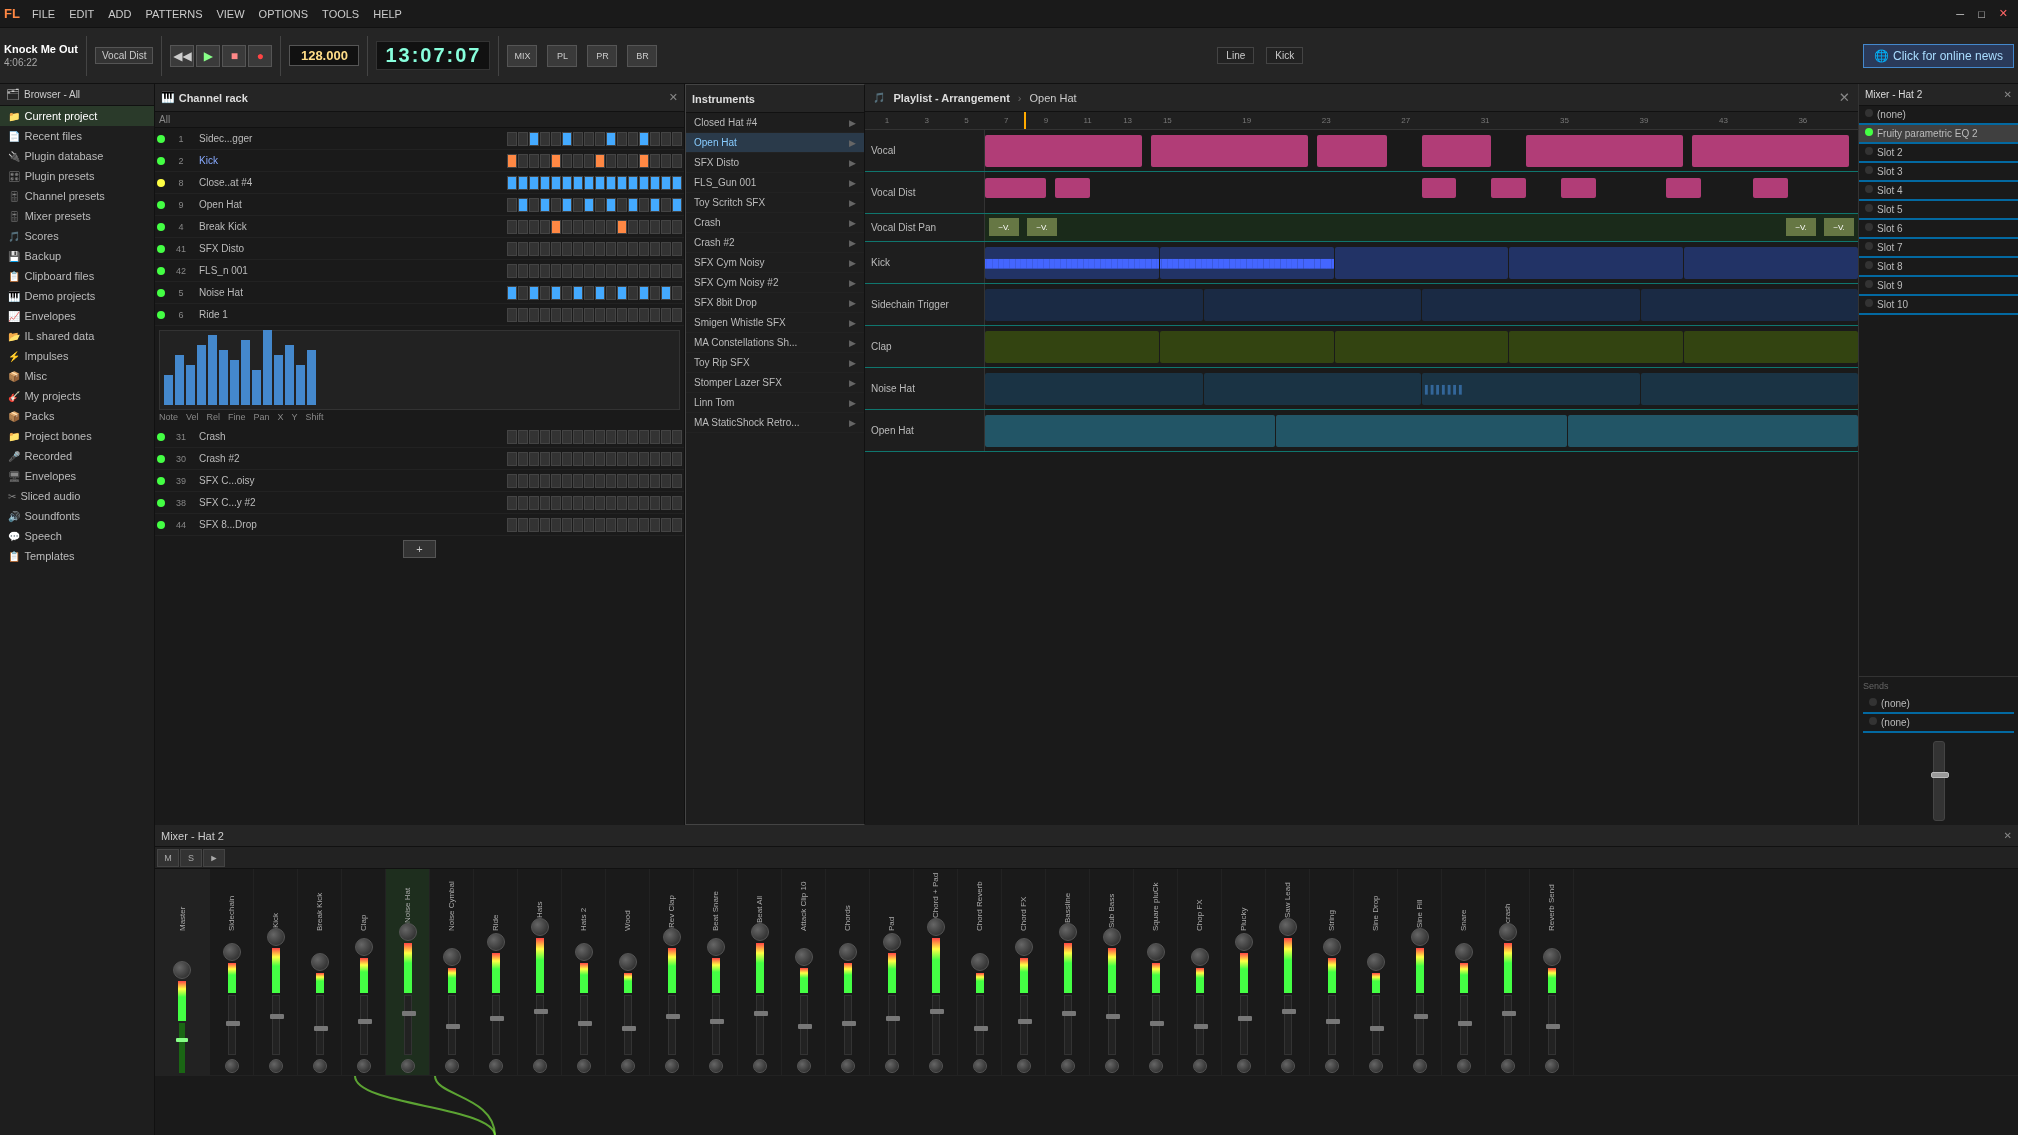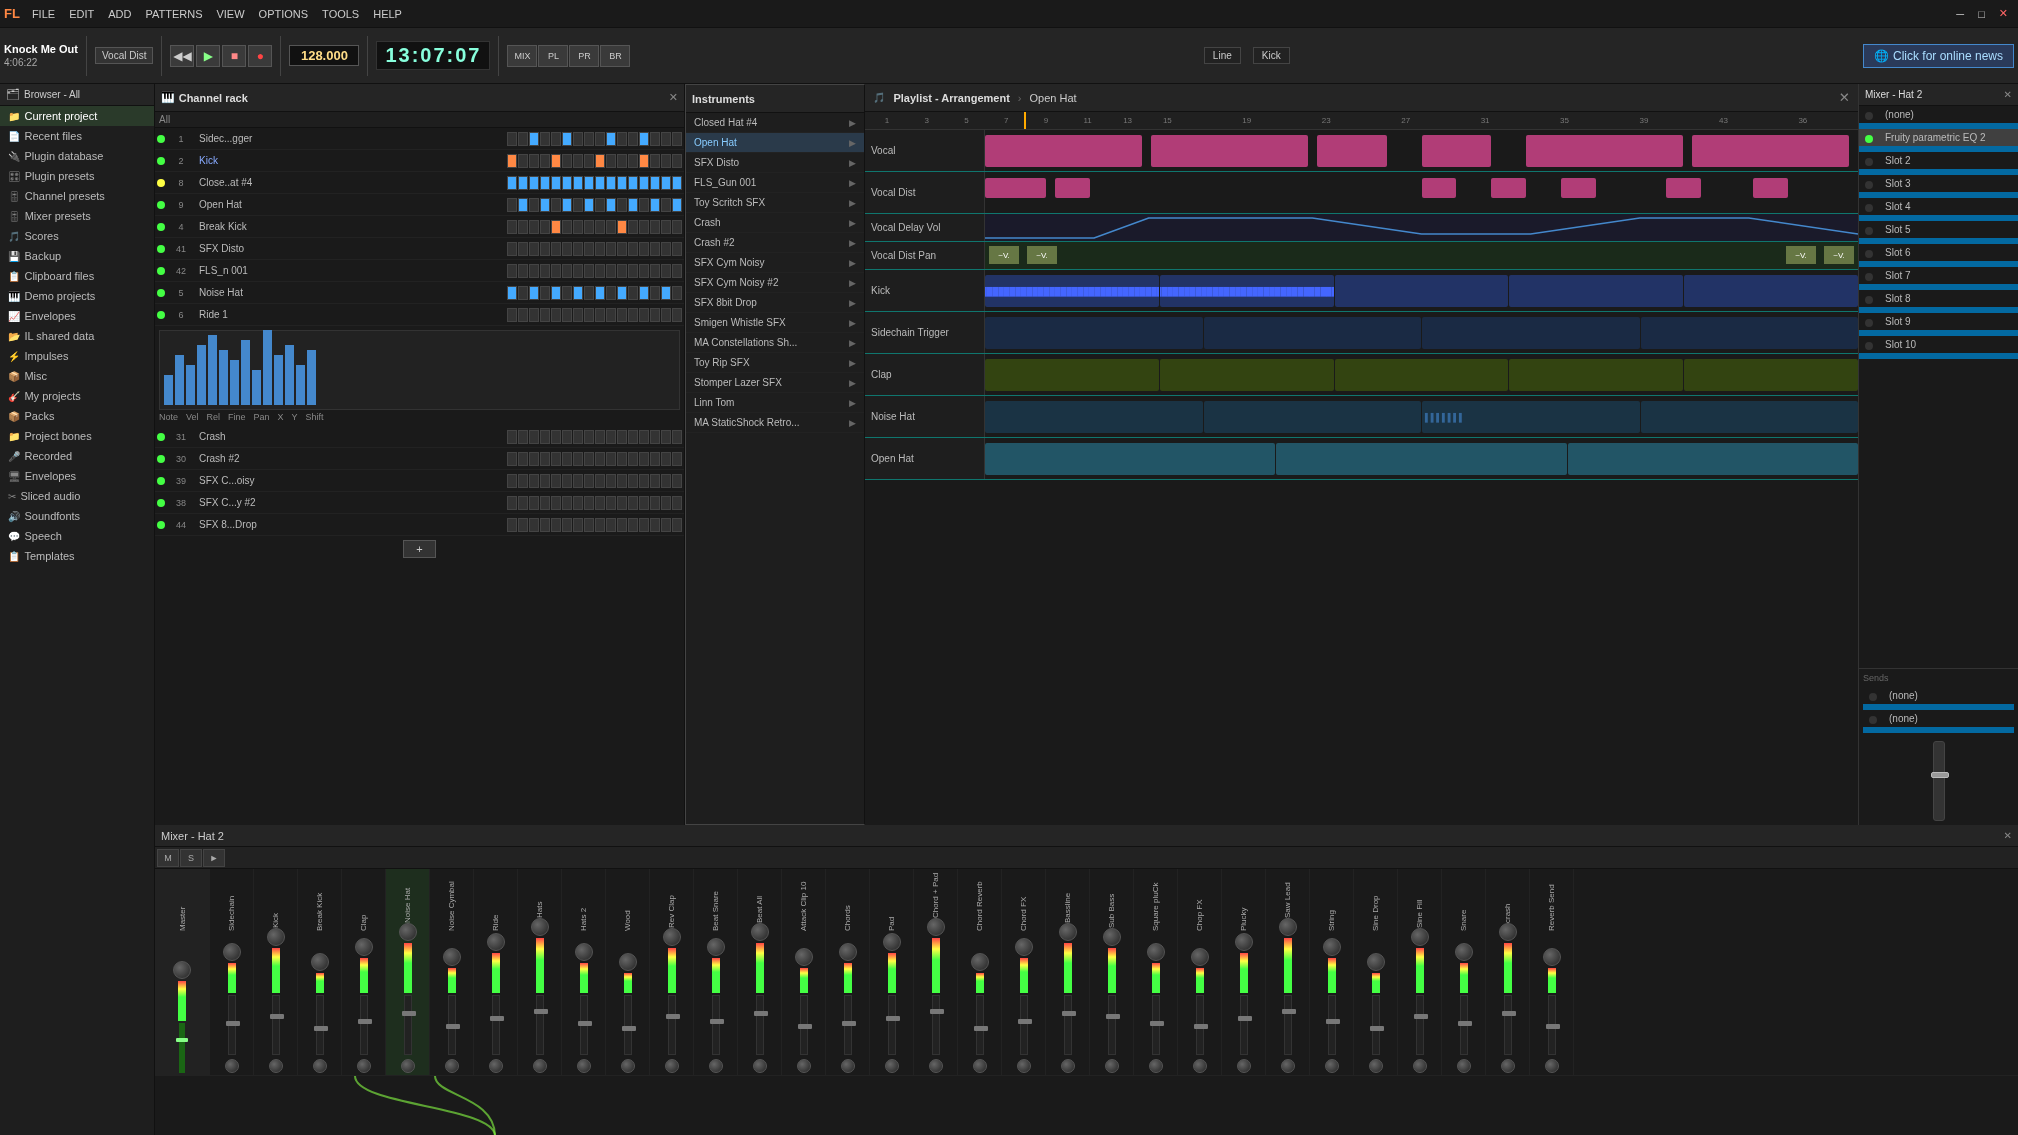--- a/index.html
+++ b/index.html
@@ -355,25 +355,25 @@
       align-items: center;
       padding: 0 6px;
       border-bottom: 1px solid #111;
       font-size: 10px;
       color: #ddd;
     }
     .fx-slot {
       padding: 3px 6px;
       font-size: 10px;
       color: #bbb;
-      border-bottom: 6px solid #0369a1;
+      border-bottom: 2px solid #0369a1;
       cursor: pointer;
       display: flex;
-      align-items: flex-end;
-      gap: 12px;
+      align-items: flex-start;
+      gap: 4px;
     }
     .fx-slot .fx-led {
       width: 8px; height: 8px;
       border-radius: 50%;
       background: #44ff44;
     }
 
     
     ::-webkit-scrollbar { width: 6px; height: 6px; }
     ::-webkit-scrollbar-track { background: #111; }
@@ -450,21 +450,21 @@
     <button class="transport-btn stop">■</button>
     <button class="transport-btn record">●</button>
   </div>
 
   <div class="toolbar-sep"></div>
   <div class="bpm-display">128.000</div>
   <div class="toolbar-sep"></div>
   <div class="time-display">13:07:07</div>
   <div class="toolbar-sep"></div>
 
-  <div style="display:flex;gap:1px;align-items:center;">
+  <div style="display:flex;gap:10px;align-items:center;">
     <button class="transport-btn" style="width:30px;font-size:9px;">MIX</button>
     <button class="transport-btn" style="width:30px;font-size:9px;text-align:right;">PL</button>
     <button class="transport-btn" style="width:30px;font-size:9px;">PR</button>
     <button class="transport-btn" style="width:30px;font-size:9px;">BR</button>
   </div>
 
   <div style="flex:1;"></div>
 
   <div style="background:#222;border:1px solid #444;padding:2px 8px;color:#ccc;font-size:10px;cursor:pointer;">Line</div>
   <div style="width:4px;"></div>
@@ -1088,30 +1088,20 @@
               <div class="arr-clip pink" style="left:0%;width:7%;height:20px;top:6px;"></div>
               <div class="arr-clip pink" style="left:8%;width:4%;height:20px;top:6px;"></div>
               <div class="arr-clip pink" style="left:50%;width:4%;height:20px;top:6px;"></div>
               <div class="arr-clip pink" style="left:58%;width:4%;height:20px;top:6px;"></div>
               <div class="arr-clip pink" style="left:66%;width:4%;height:20px;top:6px;"></div>
               <div class="arr-clip pink" style="left:78%;width:4%;height:20px;top:6px;"></div>
               <div class="arr-clip pink" style="left:88%;width:4%;height:20px;top:6px;"></div>
             </div>
           </div>
 
-          <div class="arr-track-row" style="height:28px;">
-            <div class="arr-track-label">
-              <span>Vocal Delay Vol</span>
-            </div>
-            <div class="arr-track-content" style="background:#1a1a2a;">
-              <svg width="100%" height="28" viewBox="0 0 800 28" preserveAspectRatio="none">
-                <polyline points="0,24 100,24 150,4 300,4 400,20 500,20 600,4 700,4 800,20" fill="none" stroke="#4488cc" stroke-width="1.5"></polyline>
-              </svg>
-            </div>
-          </div>
 
           <div class="arr-track-row" style="height:28px;">
             <div class="arr-track-label">
               <span>Vocal Dist Pan</span>
             </div>
             <div class="arr-track-content" style="background:#1a2a1a;">
               <div style="display:flex;gap:8px;padding:4px;">
                 <div style="background:#667744;height:18px;width:30px;font-size:8px;color:#fff;display:flex;align-items:center;justify-content:center;">~V.</div>
                 <div style="background:#667744;height:18px;width:30px;font-size:8px;color:#fff;display:flex;align-items:center;justify-content:center;">~V.</div>
                 <div style="flex:1;"></div>

